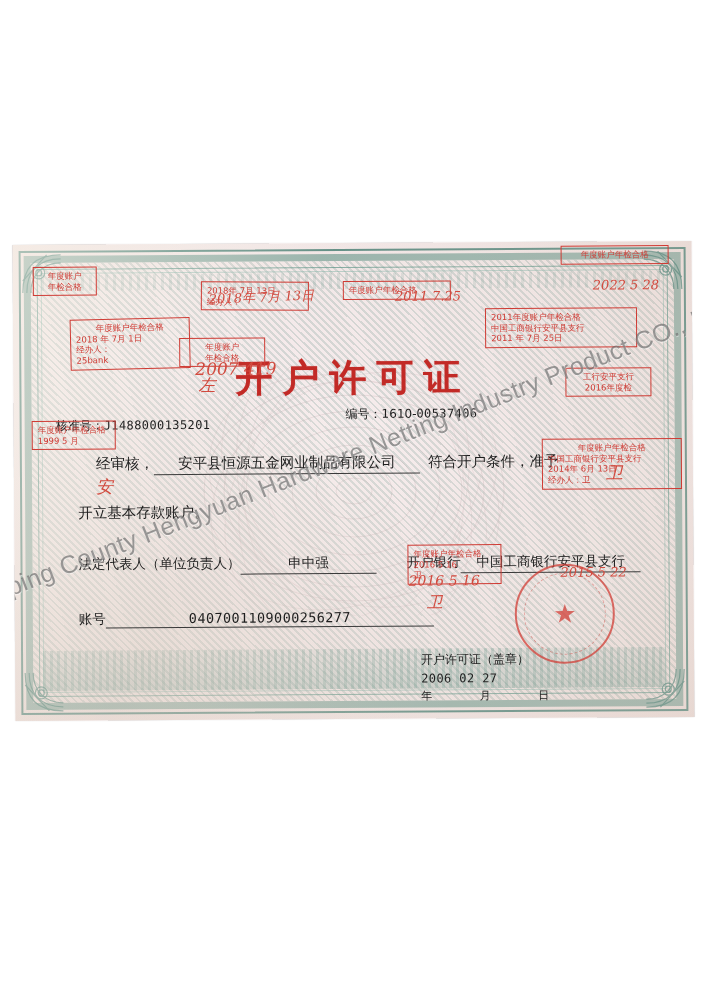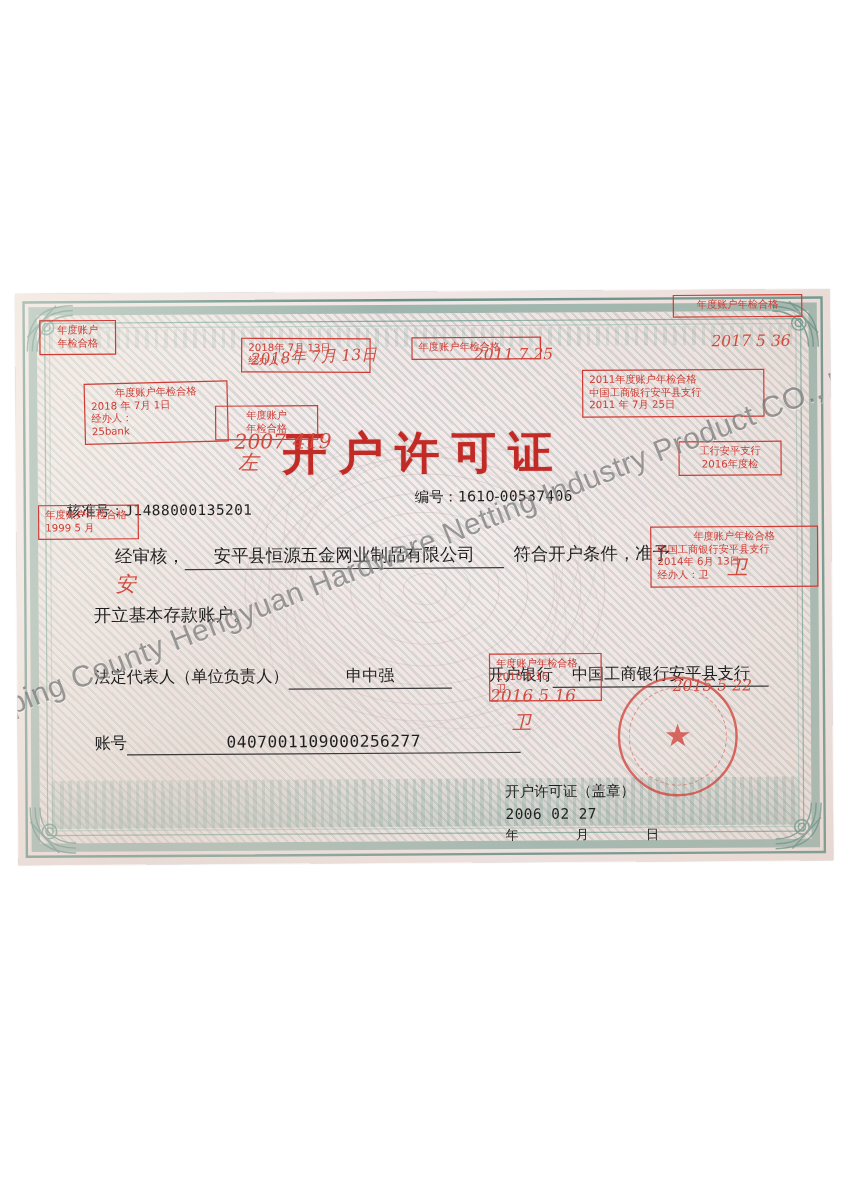--- a/index.html
+++ b/index.html
@@ -405,21 +405,21 @@
     </div>
 
     <div class="round-seal" style="left:500px; top:322px;">
       <div class="ring-text"></div>
       <div class="star">★</div>
     </div>
 
     <div class="hand" style="left:196px; top:45px; font-size:13px; transform:rotate(-2deg);">2018年 7月 13日</div>
     <div class="hand" style="left:340px; top:46px; font-size:13px;margin-left:42px;">2011 7.25</div>
     <div class="hand" style="left:182px; top:115px; font-size:17px;">2007  419</div>
-    <div class="hand" style="left:580px; top:36px; font-size:13px;">2017  5 36</div>
+    <div class="hand" style="left:580px; top:36px; font-size:13px;">2022  5 28</div>
     <div class="hand" style="left:546px; top:282px; font-size:13px;margin-top:41px;">2015  5 22</div>
     <div class="hand" style="left:185px; top:130px; font-size:17px;">左</div>
     <div class="hand" style="left:82px; top:231px; font-size:17px;">安</div>
     <div class="hand" style="left:592px; top:220px; font-size:17px;">卫</div>
     <div class="hand" style="left:394px; top:330px; font-size:14px;">2016 5 16</div>
     <div class="hand" style="left:412px; top:350px; font-size:16px;">卫</div>
 
     <div class="watermark">Anping County Hengyuan Hardware Netting Industry Product CO., LTD.</div>
   </div>
 </div>

